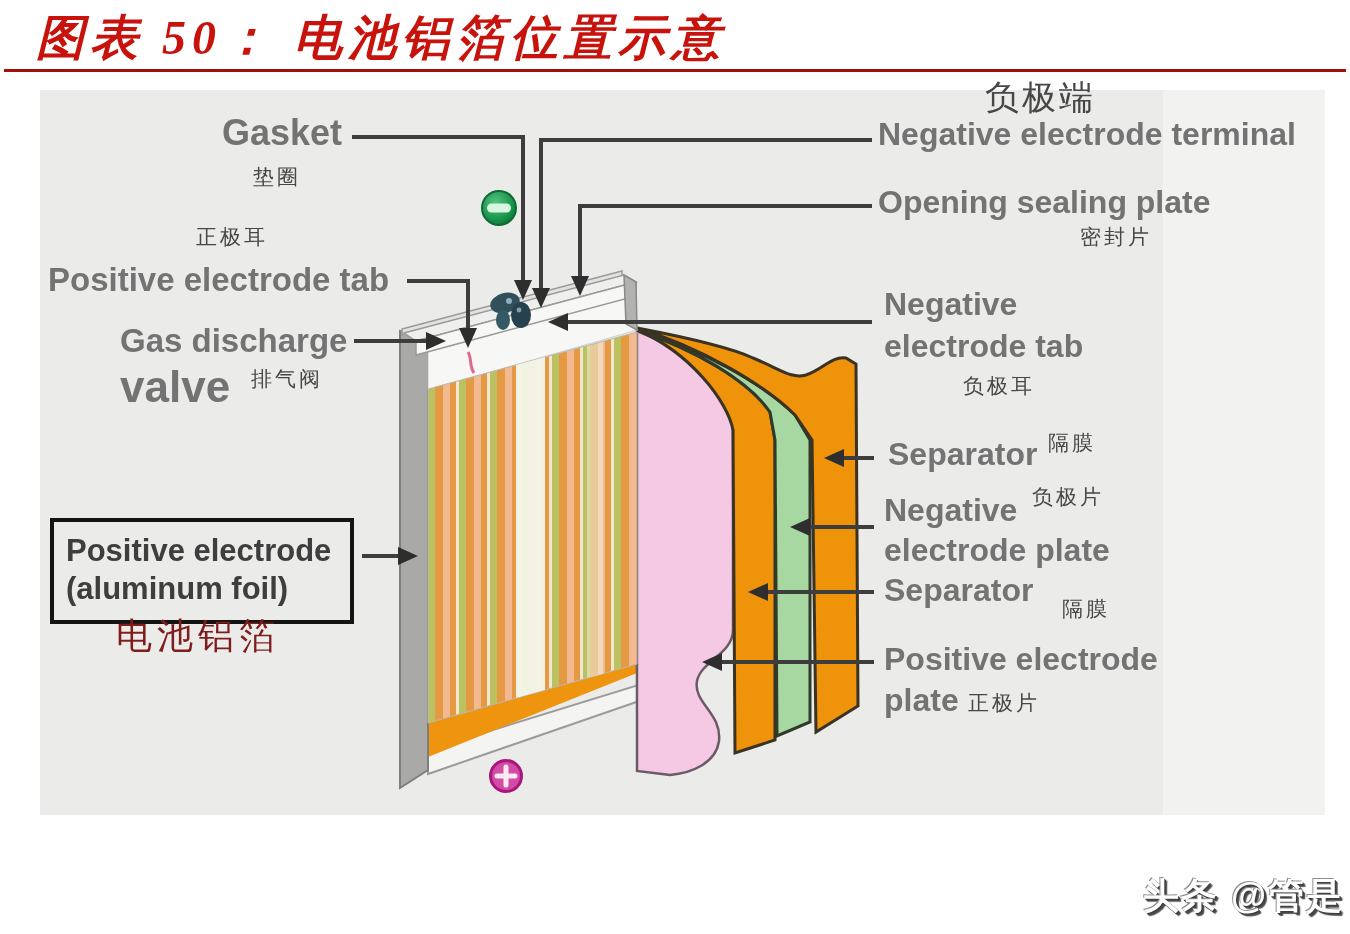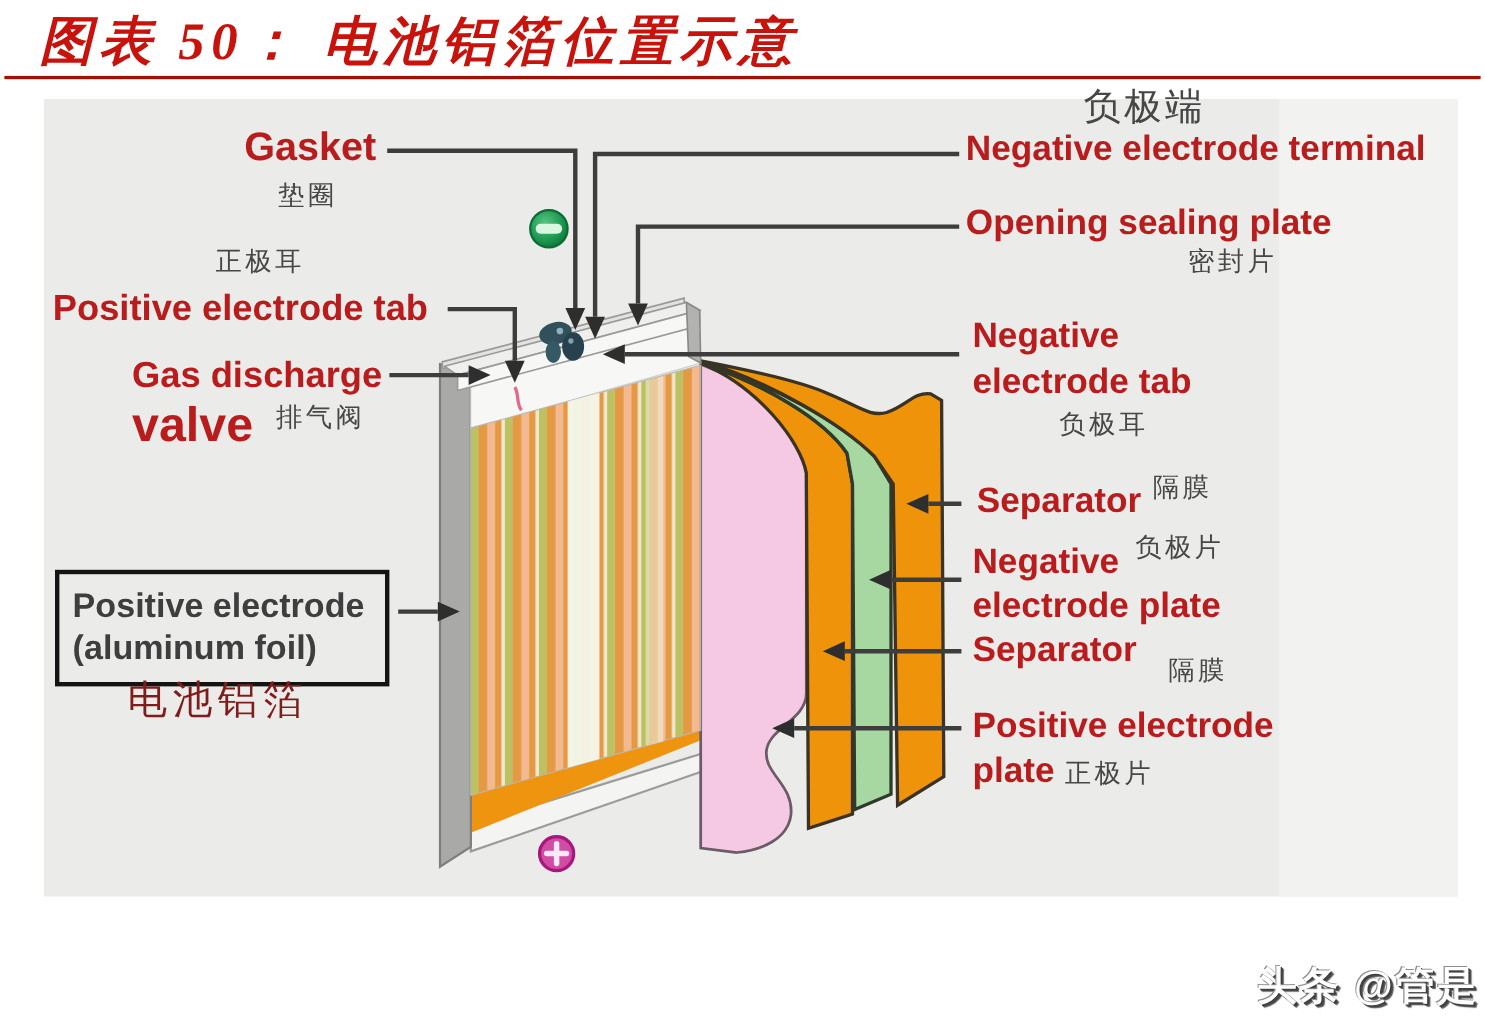--- a/index.html
+++ b/index.html
@@ -18,25 +18,25 @@
     white-space:nowrap;
   }
   #title-rule{left:4px;top:69px;width:1342px;height:3px;background:#9e1208;}
   
   #panel{left:40px;top:90px;width:1285px;height:725px;background:#ebebe9;}
   #panel-light{left:1163px;top:90px;width:162px;height:725px;background:#f2f2f0;}
   
   #art{left:0;top:0;width:1350px;height:934px;}
   
   .lbl-en{
-    font-weight:bold;color:#b91c1c;font-size:32px;line-height:1.0;
+    font-weight:bold;color:#737373;font-size:32px;line-height:1.0;
     white-space:nowrap;letter-spacing:0px;
   }
   .lbl-zh{
-    color:#474747;font-size:24px;line-height:1.0;white-space:nowrap;letter-spacing:3px;
+    color:#474747;font-size:21px;line-height:1.0;white-space:nowrap;letter-spacing:3px;
   }
   
   #alum-box{
     left:50px;top:518px;width:272px;
     border:4px solid #141414;padding:10px 12px 12px 12px;
     background:transparent;
   }
   #alum-box .line{font-weight:bold;color:#3e3e3e;font-size:31px;line-height:1.22;white-space:nowrap;}
   #alum-zh{left:116px;top:612px;font-size:36px;letter-spacing:5px;color:#7f1d1d;white-space:nowrap;}
   

